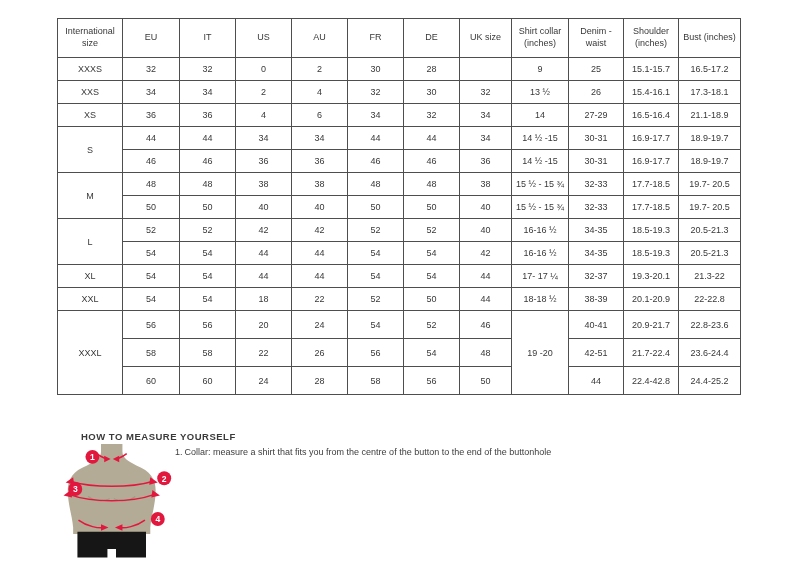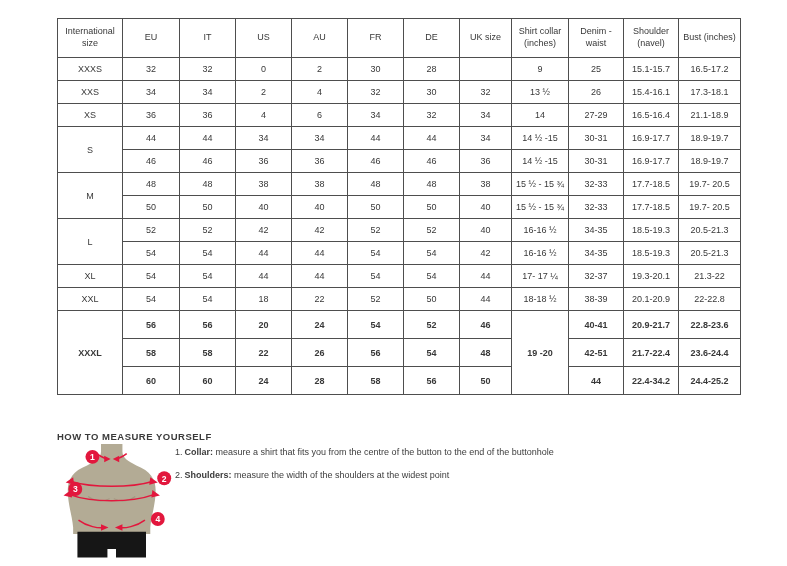--- a/index.html
+++ b/index.html
@@ -15,32 +15,33 @@
     font-size:9px;color:#383838;
   }
   .size-table th,.size-table td{
     border:1px solid #4e4e4e;
     text-align:center;vertical-align:middle;
     padding:0 2px;font-weight:normal;
     overflow:hidden;
   }
   .size-table thead th{height:38px;line-height:1.3;}
   .size-table tbody td,.size-table tbody th{height:22px;}
-  .size-table tr.tall td,.size-table tr.tall th{height:27px;font-weight:bold;}
+  .size-table tr.tall td,.size-table tr.tall th{height:27px;}
   
   .measure{position:absolute;left:57px;top:431px;width:710px;}
   .measure-title{
     font-size:9.5px;font-weight:bold;letter-spacing:.5px;
     color:#3a3a3a;
+    margin-left:24px;
   }
   .figure-wrap{position:absolute;left:3px;top:13px;width:112px;height:120px;}
   .steps{position:absolute;left:118px;top:16px;display:flex;flex-direction:column;gap:12.5px;}
   .step{font-size:9px;color:#3d3d3d;line-height:10px;white-space:nowrap;}
   .step .num{margin-right:2px;}
-  .step .term{font-weight:bold;text-align:center;}
+  .step .term{font-weight:normal;text-align:center;}
   .badge-num{font:bold 8px "Liberation Sans",sans-serif;fill:#ffffff;}
 </style>
 </head>
 <body>
 
 <table class="size-table">
   <colgroup>
     <col style="width:65px">
       <col style="width:57px">
       <col style="width:56px">
@@ -59,21 +60,21 @@
       <th>International size</th>
       <th>EU</th>
       <th>IT</th>
       <th>US</th>
       <th>AU</th>
       <th>FR</th>
       <th>DE</th>
       <th>UK size</th>
       <th>Shirt collar (inches)</th>
       <th>Denim - waist</th>
-      <th>Shoulder (navel)</th>
+      <th>Shoulder (inches)</th>
       <th>Bust (inches)</th>
     </tr>
   </thead>
   <tbody>
     <tr>
       <td>XXXS</td>
       <td>32</td>
       <td>32</td>
       <td>0</td>
       <td>2</td>
@@ -250,21 +251,21 @@
     </tr>
     <tr class="tall">
       <td>60</td>
       <td>60</td>
       <td>24</td>
       <td>28</td>
       <td>58</td>
       <td>56</td>
       <td>50</td>
       <td>44</td>
-      <td>22.4-34.2</td>
+      <td>22.4-42.8</td>
       <td>24.4-25.2</td>
     </tr>
   </tbody>
 </table>
 
 <div class="measure">
   <div class="measure-title">HOW TO MEASURE YOURSELF</div>
 
   <div class="figure-wrap">
     <svg width="112" height="120" viewBox="0 0 104 112">
@@ -309,17 +310,14 @@
         <circle cx="91" cy="70" r="6.5" fill="#e2173d"></circle>
         <text class="badge-num" x="91" y="73" text-anchor="middle">4</text>
       </g>
     </svg>
   </div>
 
   <div class="steps">
     <div class="step">
       <span class="num">1.</span><span class="term">Collar:</span> <span>measure a shirt that fits you from the centre of the button to the end of the buttonhole</span>
     </div>
-    <div class="step">
-      <span class="num">2.</span><span class="term">Shoulders:</span> <span>measure the width of the shoulders at the widest point</span>
-    </div>
   </div>
 </div>
 
 </body></html>

